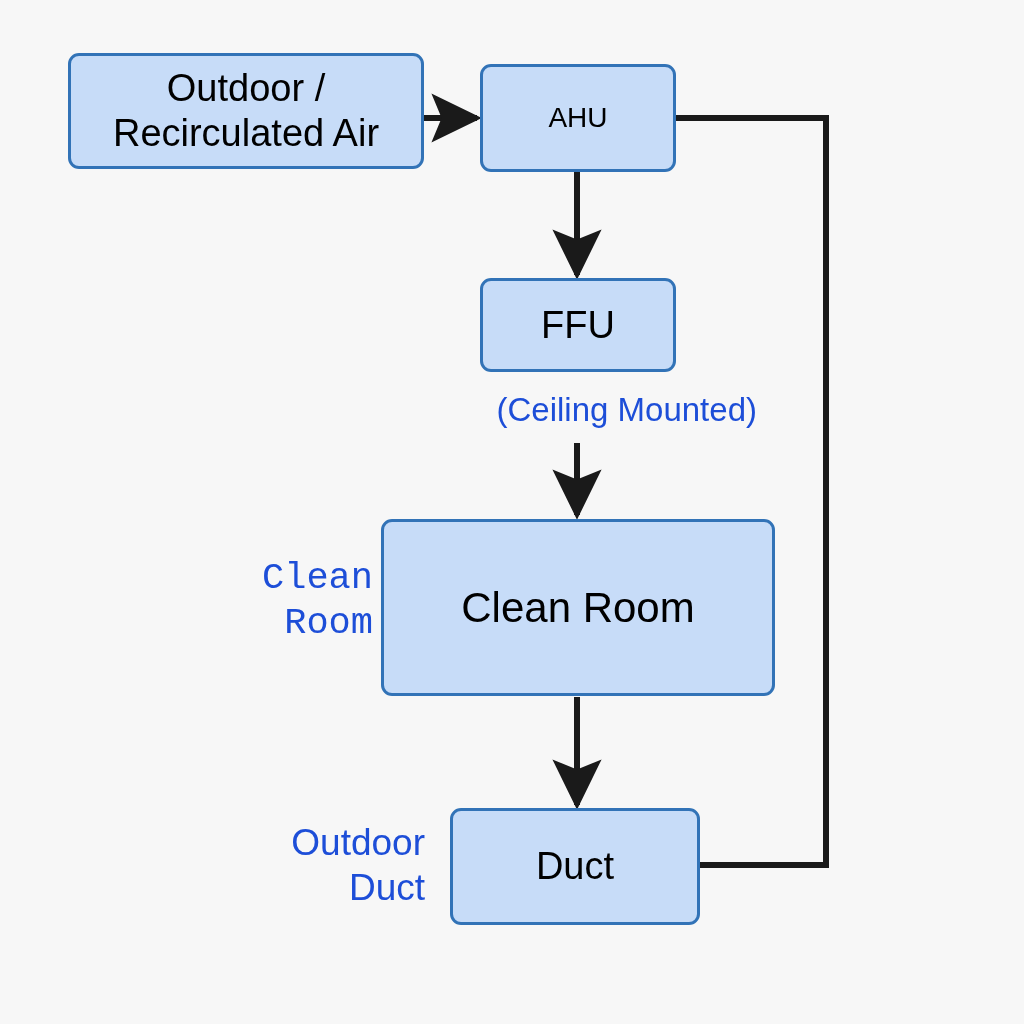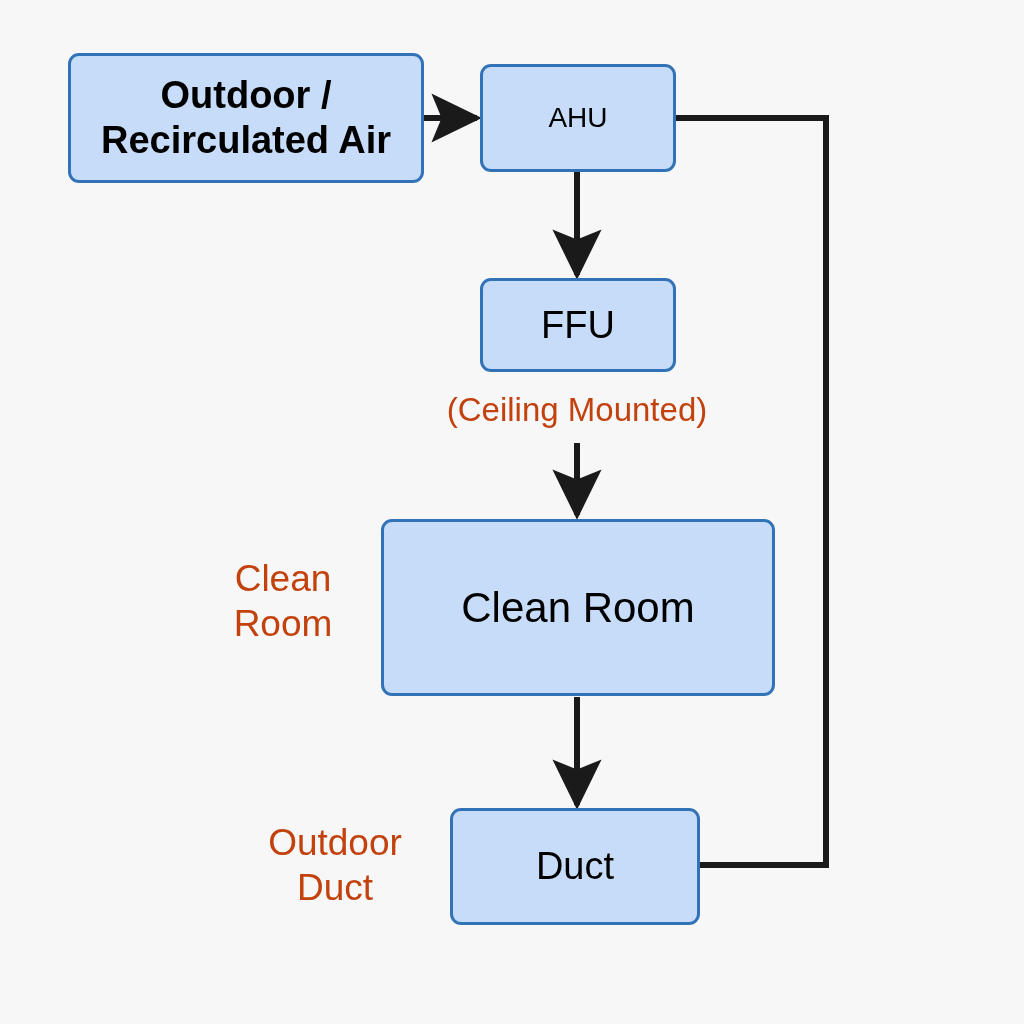--- a/index.html
+++ b/index.html
@@ -44,23 +44,22 @@
   }
   .node-label {
     display: block;
     white-space: pre-line;
     padding: 0 6px;
   }
   #node-source {
     left: 68px;
     top: 53px;
     width: 356px;
-    height: 130px;
+    height: 116px;
     font-size: 38px;
-    font-weight: bold;
   }
   #node-ahu {
     left: 480px;
     top: 64px;
     width: 196px;
     height: 108px;
     font-size: 28px;
   }
   #node-ffu {
     left: 480px;
@@ -78,37 +77,38 @@
   }
   #node-duct {
     left: 450px;
     top: 808px;
     width: 250px;
     height: 117px;
     font-size: 38px;
   }
   .free-label {
     position: absolute;
-    color: #c2410c;
-    text-align: center;
+    color: #1d4ed8;
+    text-align: right;
     white-space: pre-line;
     line-height: 1.22;
     z-index: 3;
   }
   #label-ceiling-mounted {
     left: 397px;
     top: 390px;
     width: 360px;
     font-size: 33px;
   }
   #label-clean-room-side {
     left: 193px;
     top: 556px;
     width: 180px;
     font-size: 37px;
+    font-family: Liberation Mono, monospace;
   }
   #label-return-duct-side {
     left: 245px;
     top: 820px;
     width: 180px;
     font-size: 37px;
   }
 </style>
 </head>
 <body>

